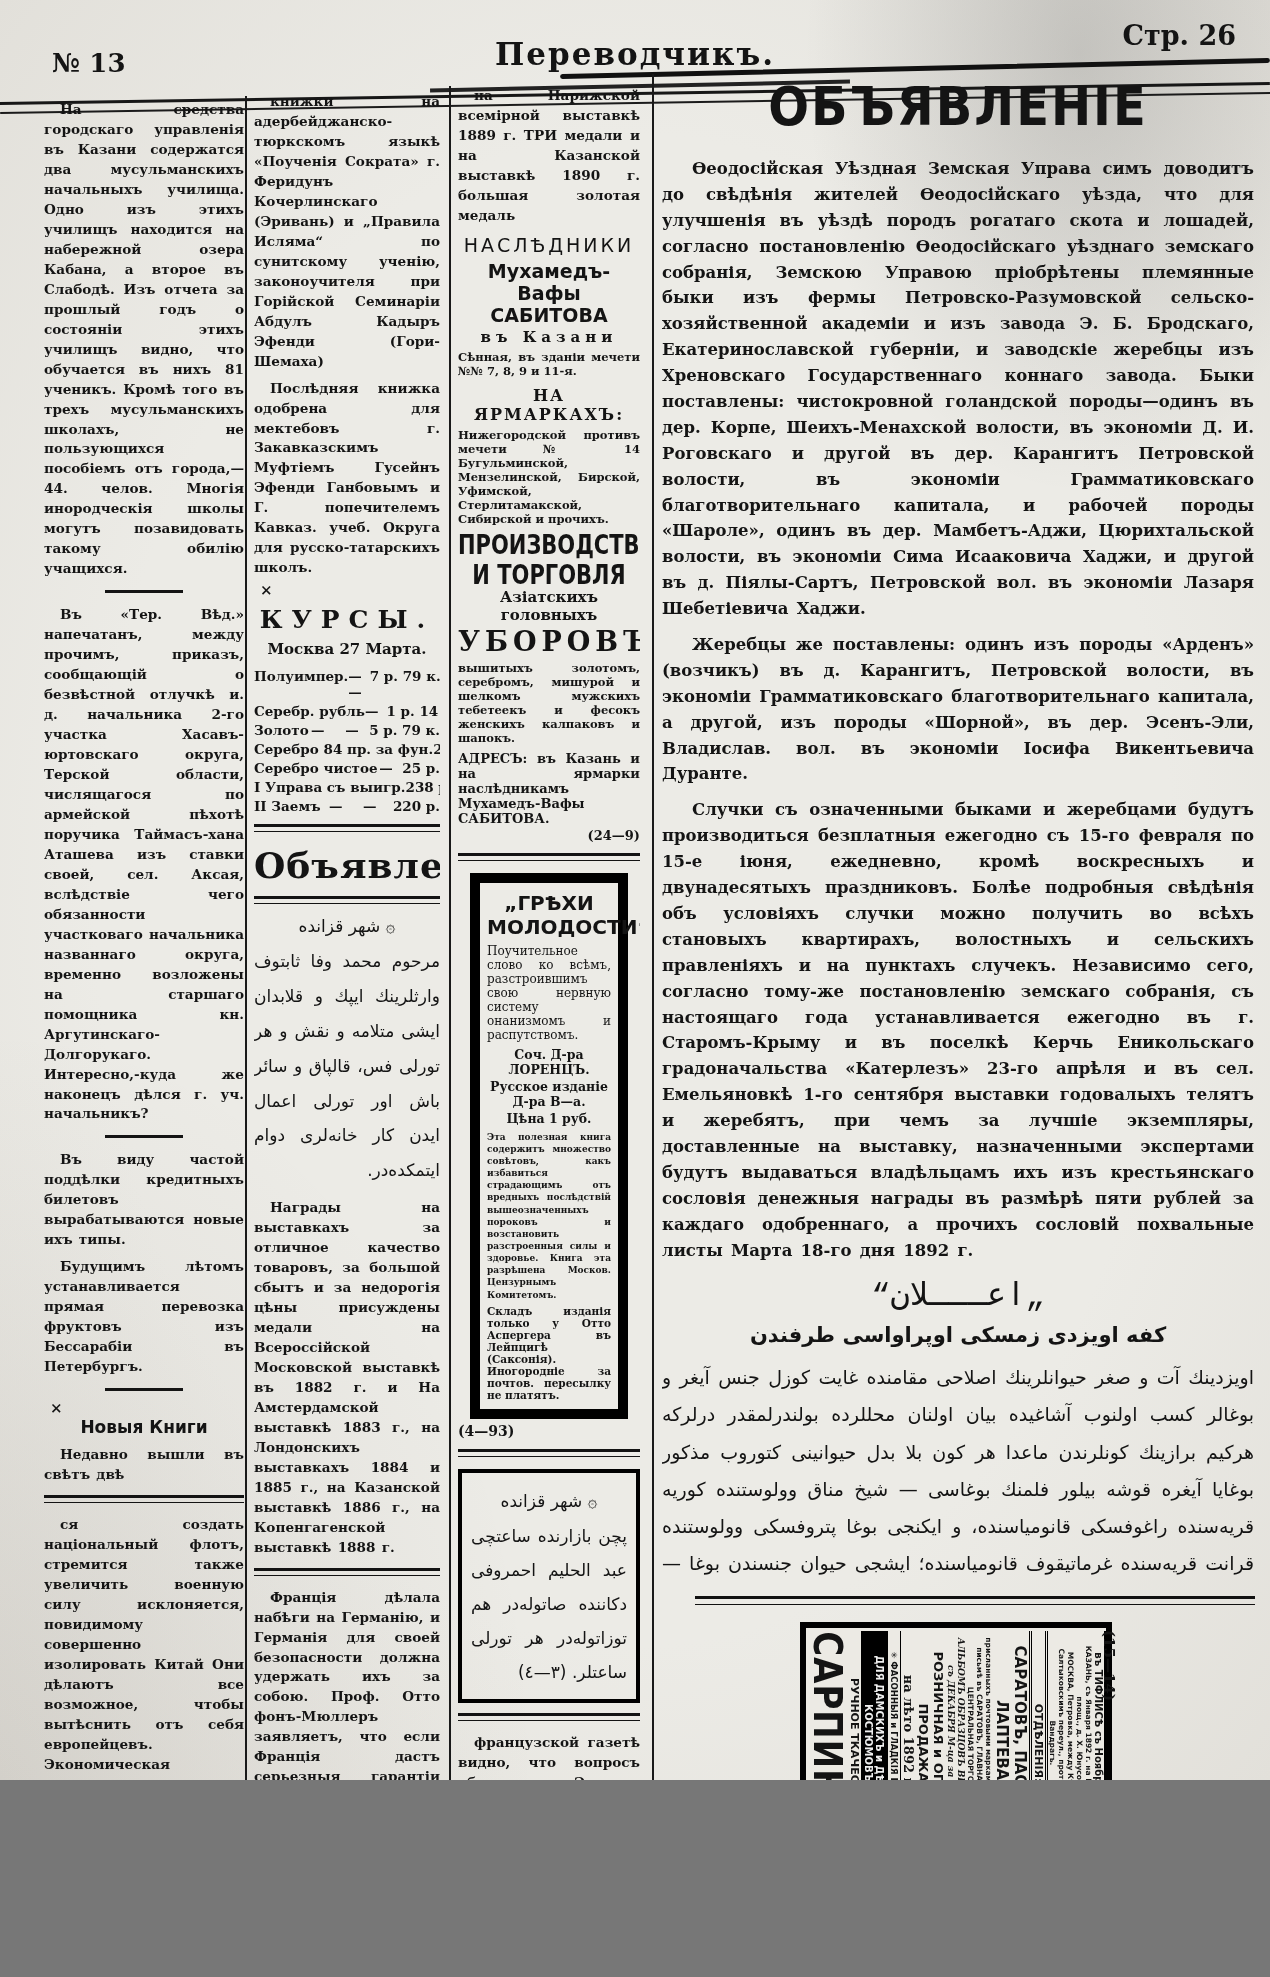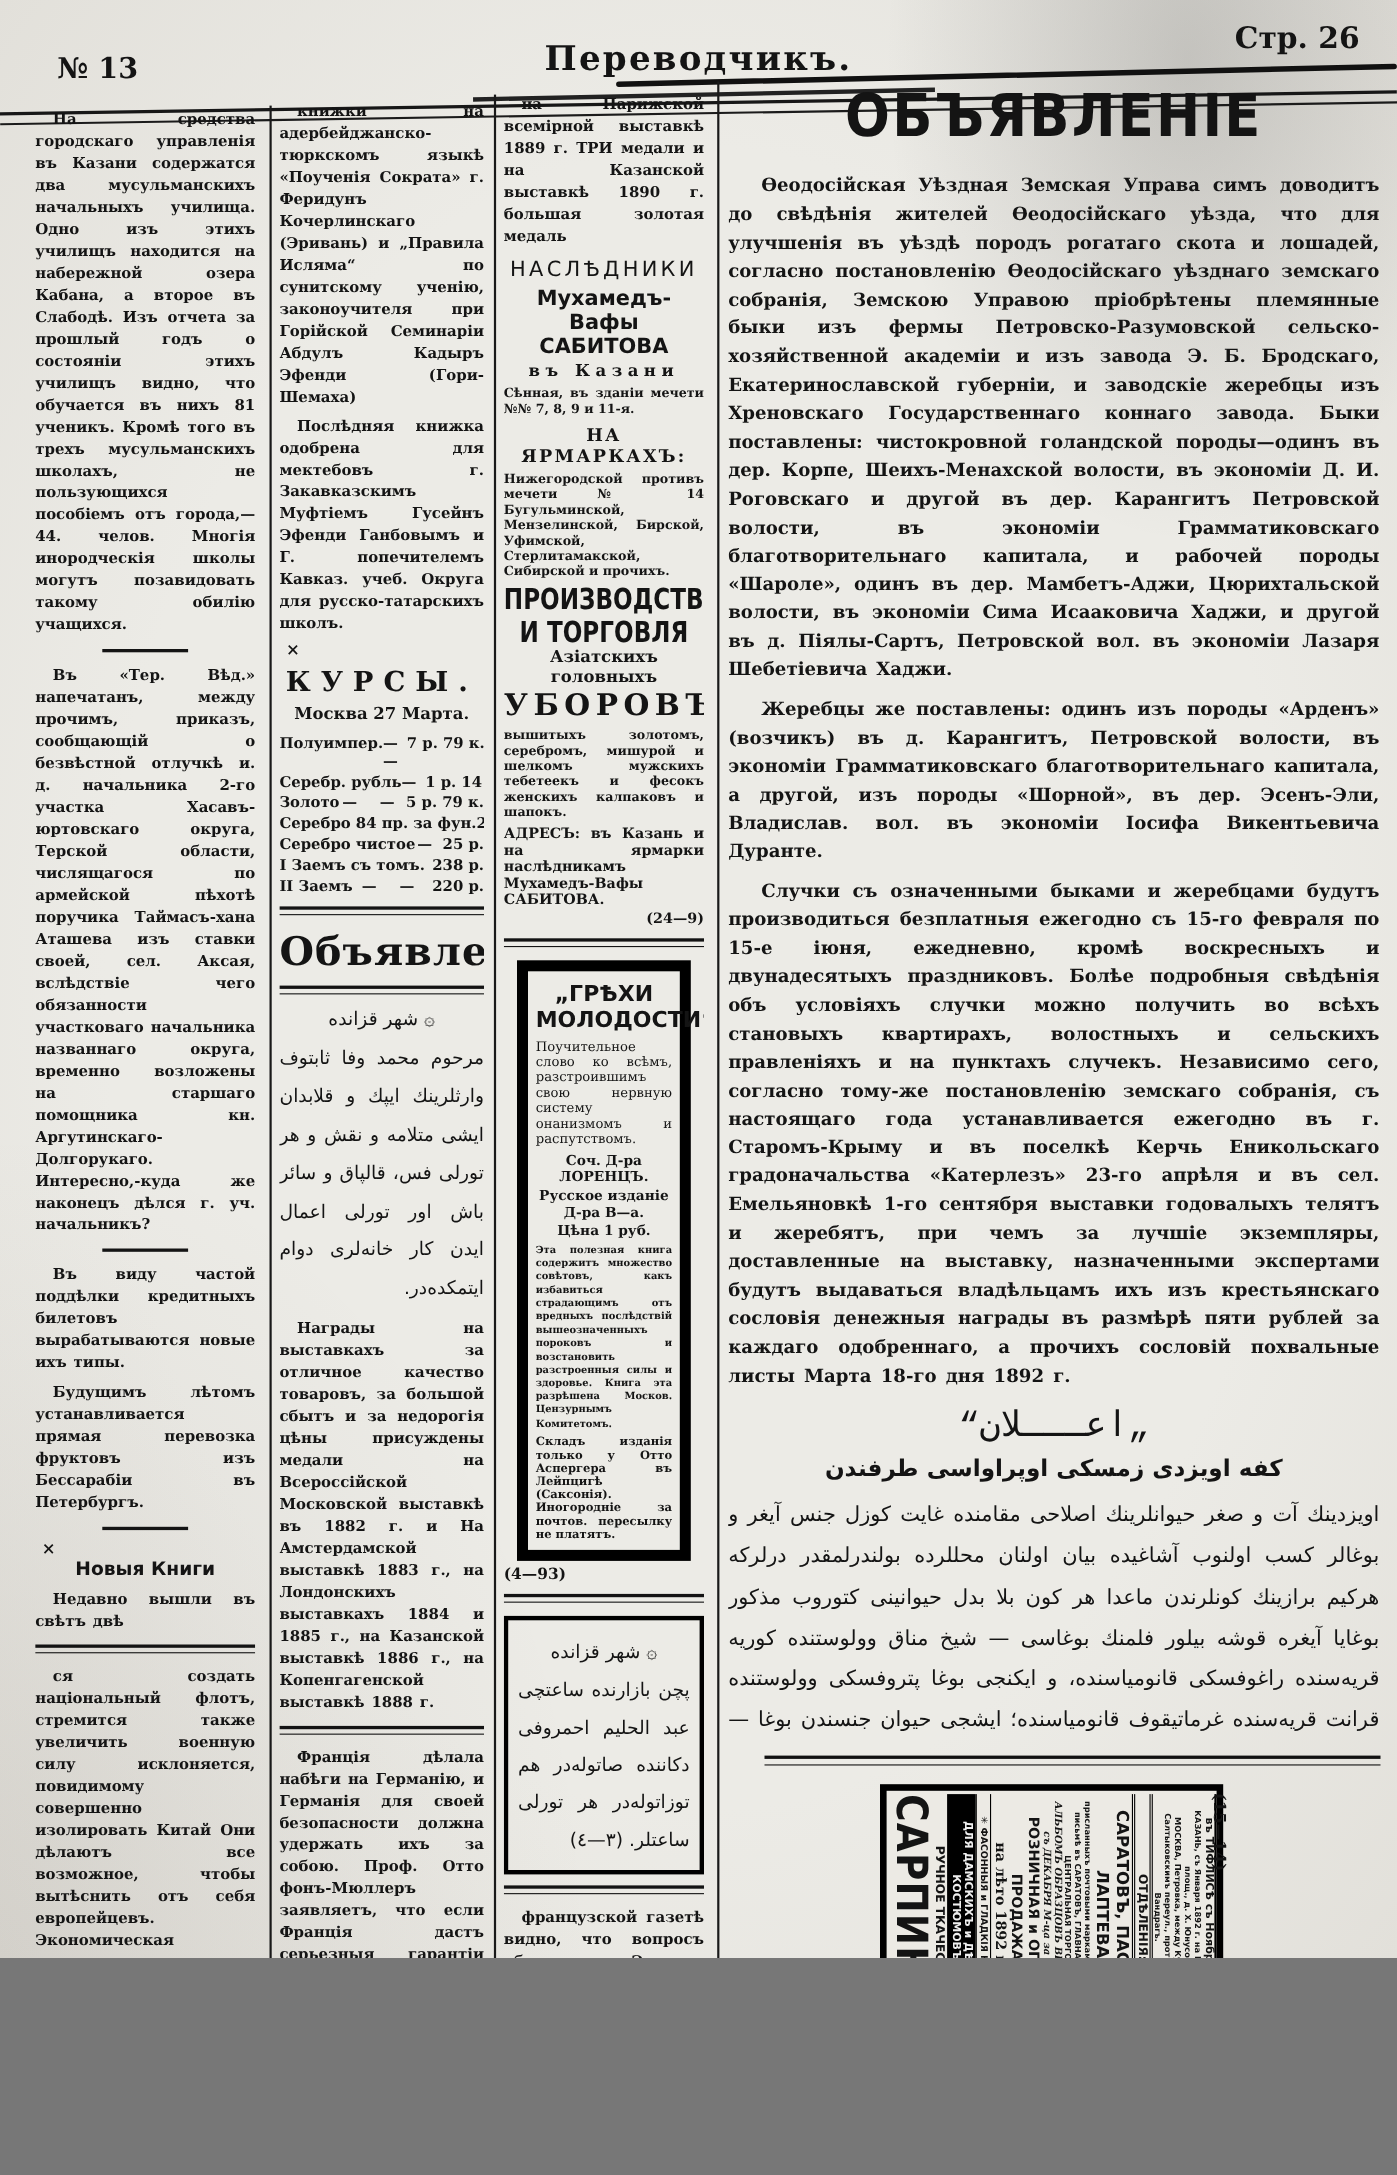--- a/index.html
+++ b/index.html
@@ -105,21 +105,21 @@
   <div class="masthead">Переводчикъ.</div>
   <div class="pageno">Стр. 26</div>
   <div class="smear"></div>
   <div class="smear2"></div>
   <div class="rule-head"></div>
 
   <div class="vrule" style="left:245px;top:96px;height:1824px;"></div>
   <div class="vrule" style="left:449px;top:86px;height:1834px;"></div>
   <div class="vrule" style="left:652px;top:74px;height:1846px;"></div>
 
-  <section class="col" style="left:32px;top:100px;width:200px;height:1822px;">
+  <section class="col" style="left:44px;top:100px;width:200px;height:1822px;">
     <p class="body">На средства городскаго управленія въ Казани содержатся два мусульманскихъ начальныхъ училища. Одно изъ этихъ училищъ находится на набережной озера Кабана, а второе въ Слабодѣ. Изъ отчета за прошлый годъ о состояніи этихъ училищъ видно, что обучается въ нихъ 81 ученикъ. Кромѣ того въ трехъ мусульманскихъ школахъ, не пользующихся пособіемъ отъ города,—44. челов. Многія инородческія школы могутъ позавидовать такому обилію учащихся.</p>
     <div class="sep"></div>
     <p class="body">Въ «Тер. Вѣд.» напечатанъ, между прочимъ, приказъ, сообщающій о безвѣстной отлучкѣ и. д. начальника 2-го участка Хасавъ-юртовскаго округа, Терской области, числящагося по армейской пѣхотѣ поручика Таймасъ-хана Аташева изъ ставки своей, сел. Аксая, вслѣдствіе чего обязанности участковаго начальника названнаго округа, временно возложены на старшаго помощника кн. Аргутинскаго-Долгорукаго. Интересно,-куда же наконецъ дѣлся г. уч. начальникъ?</p>
     <div class="sep"></div>
     <p class="body">Въ виду частой поддѣлки кредитныхъ билетовъ вырабатываются новые ихъ типы.</p>
     <p class="body">Будущимъ лѣтомъ устанавливается прямая перевозка фруктовъ изъ Бессарабіи въ Петербургъ.</p>
     <div class="sep"></div>
     <div class="xmark">×</div>
     <h3 class="books-h">Новыя Книги</h3>
     <p class="body">Недавно вышли въ свѣтъ двѣ</p>
@@ -154,21 +154,21 @@
           <span class="klabel">Серебро 84 пр. за фун.</span>
           <span class="kdash"></span>
           <span class="kval">20 р. 55 к.</span>
         </div>
       <div class="krow">
           <span class="klabel">Серебро чистое</span>
           <span class="kdash">—</span>
           <span class="kval">25 р.</span>
         </div>
       <div class="krow">
-          <span class="klabel">I Заемъ съ томъ.</span>
+          <span class="klabel">I Управа съ выигр.</span>
           <span class="kdash"></span>
           <span class="kval">238 р.</span>
         </div>
       <div class="krow">
           <span class="klabel">II Заемъ</span>
           <span class="kdash">— —</span>
           <span class="kval">220 р.</span>
         </div>
     </div>
     <div class="rule-full"></div>

